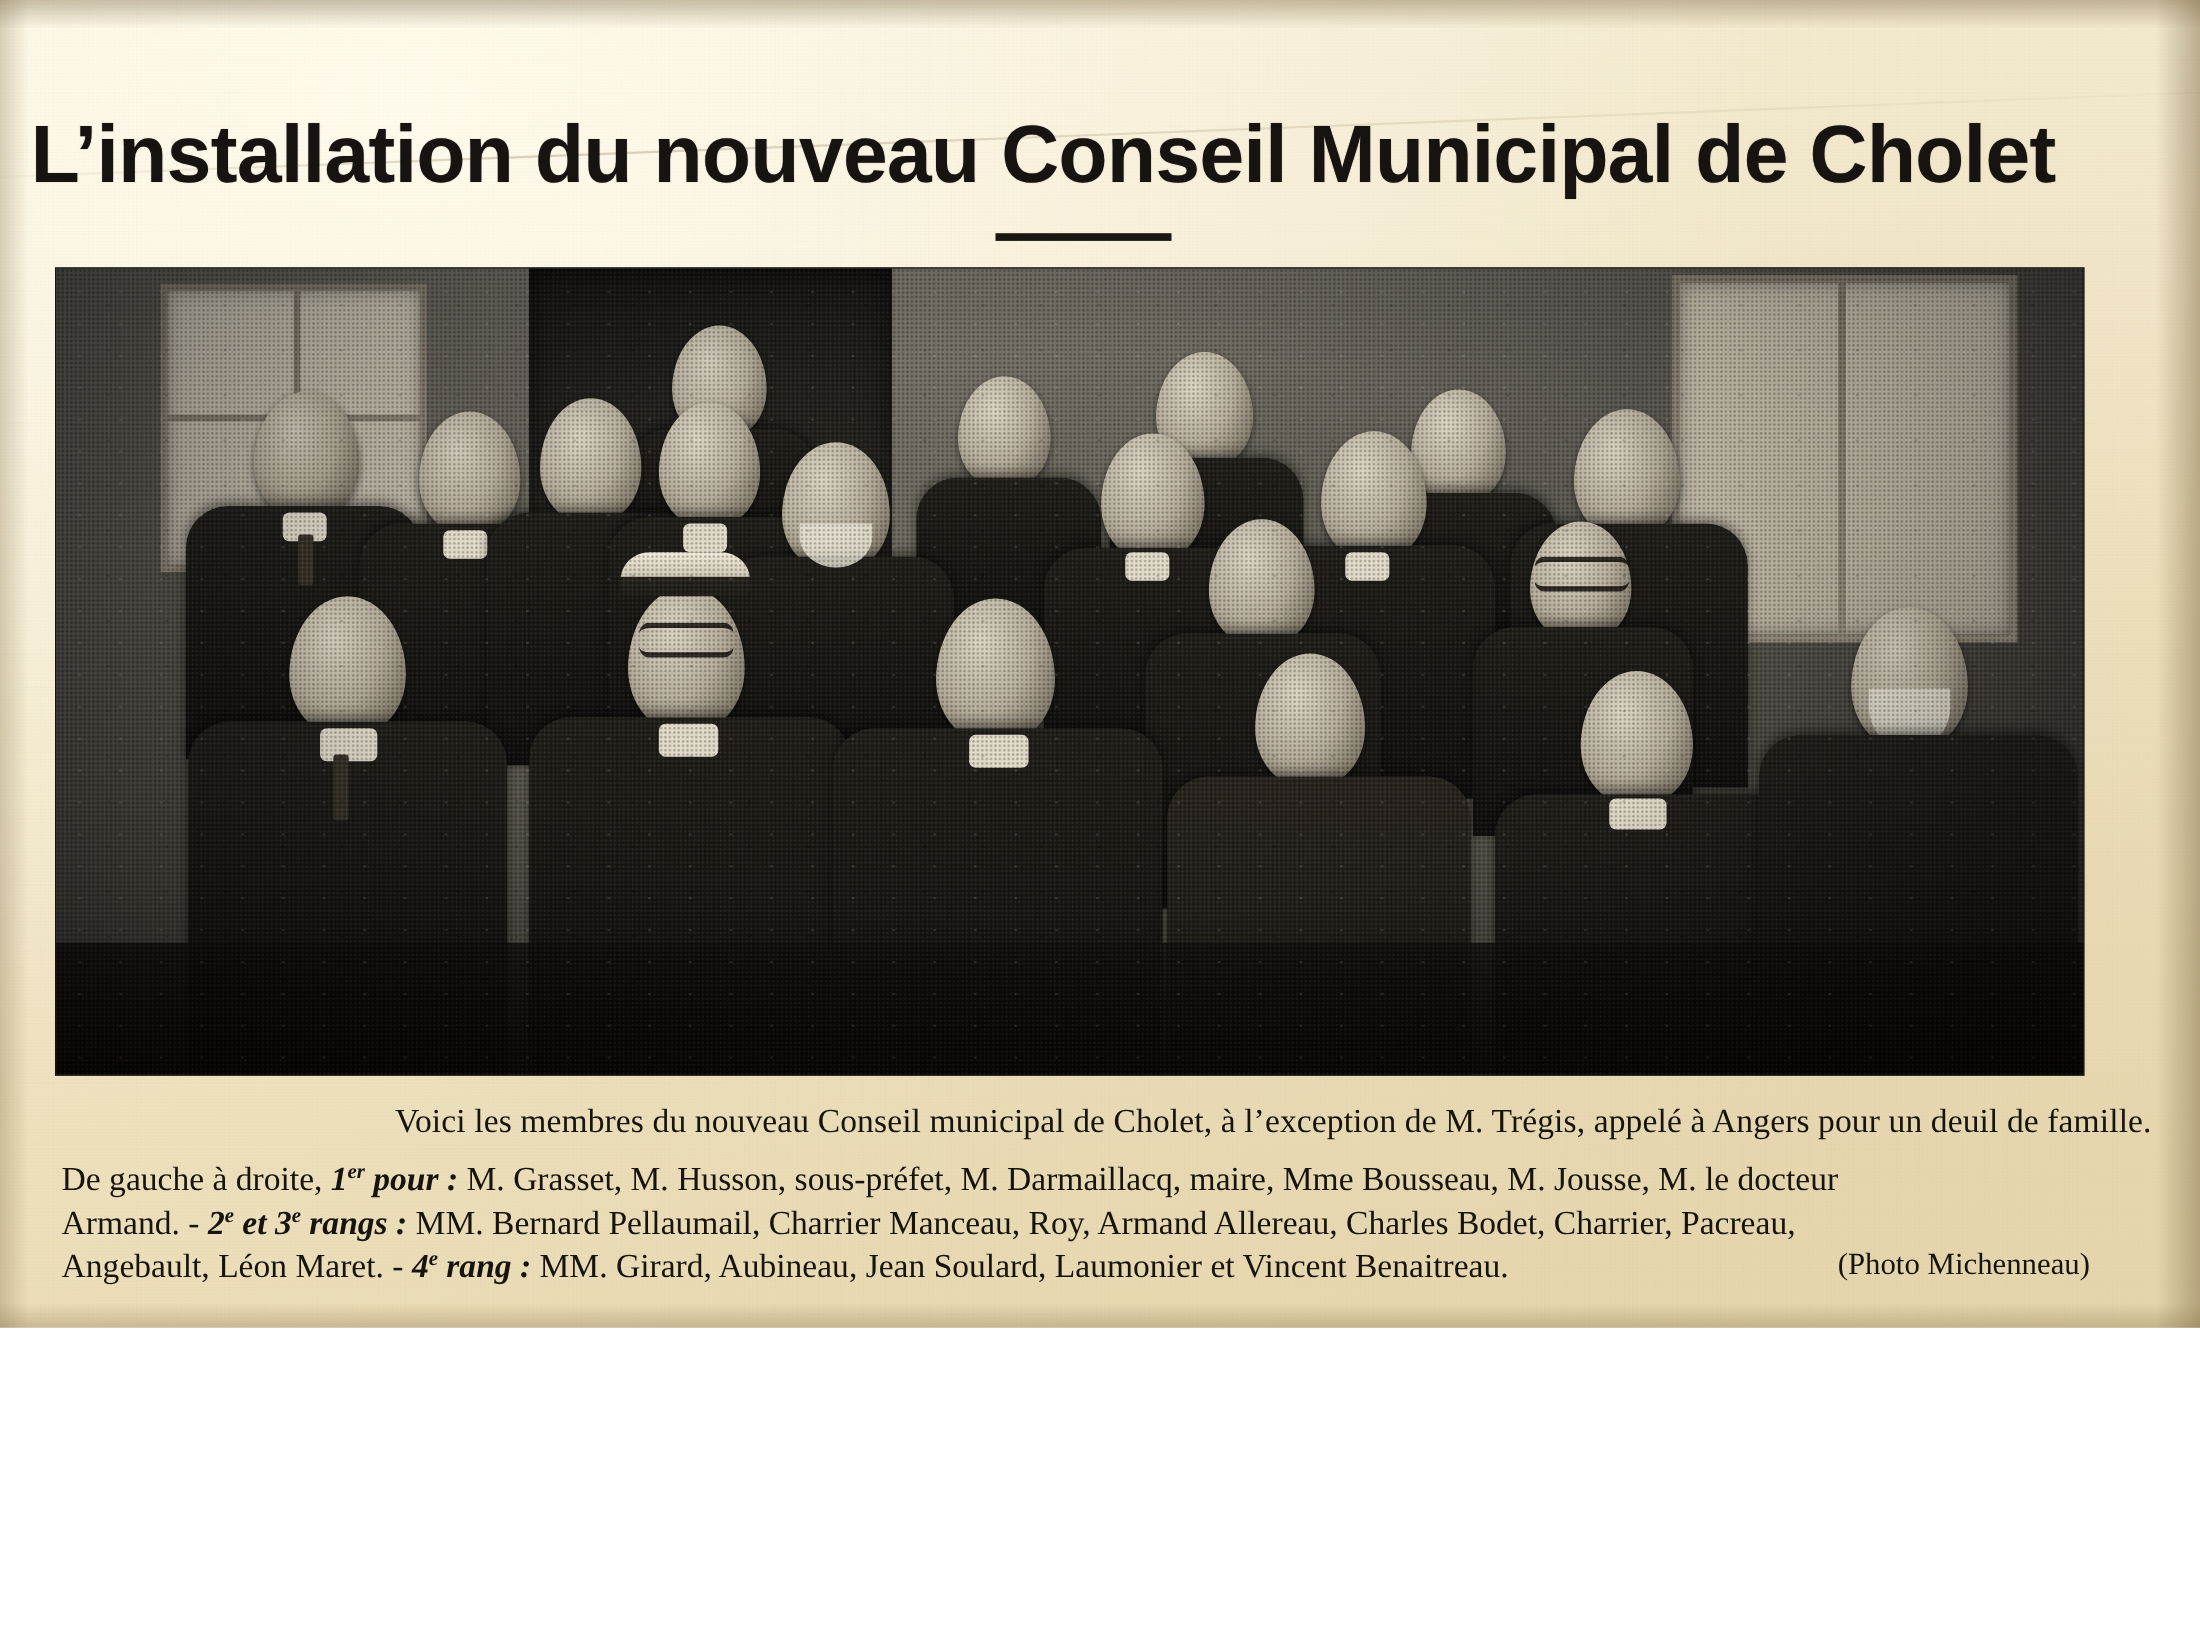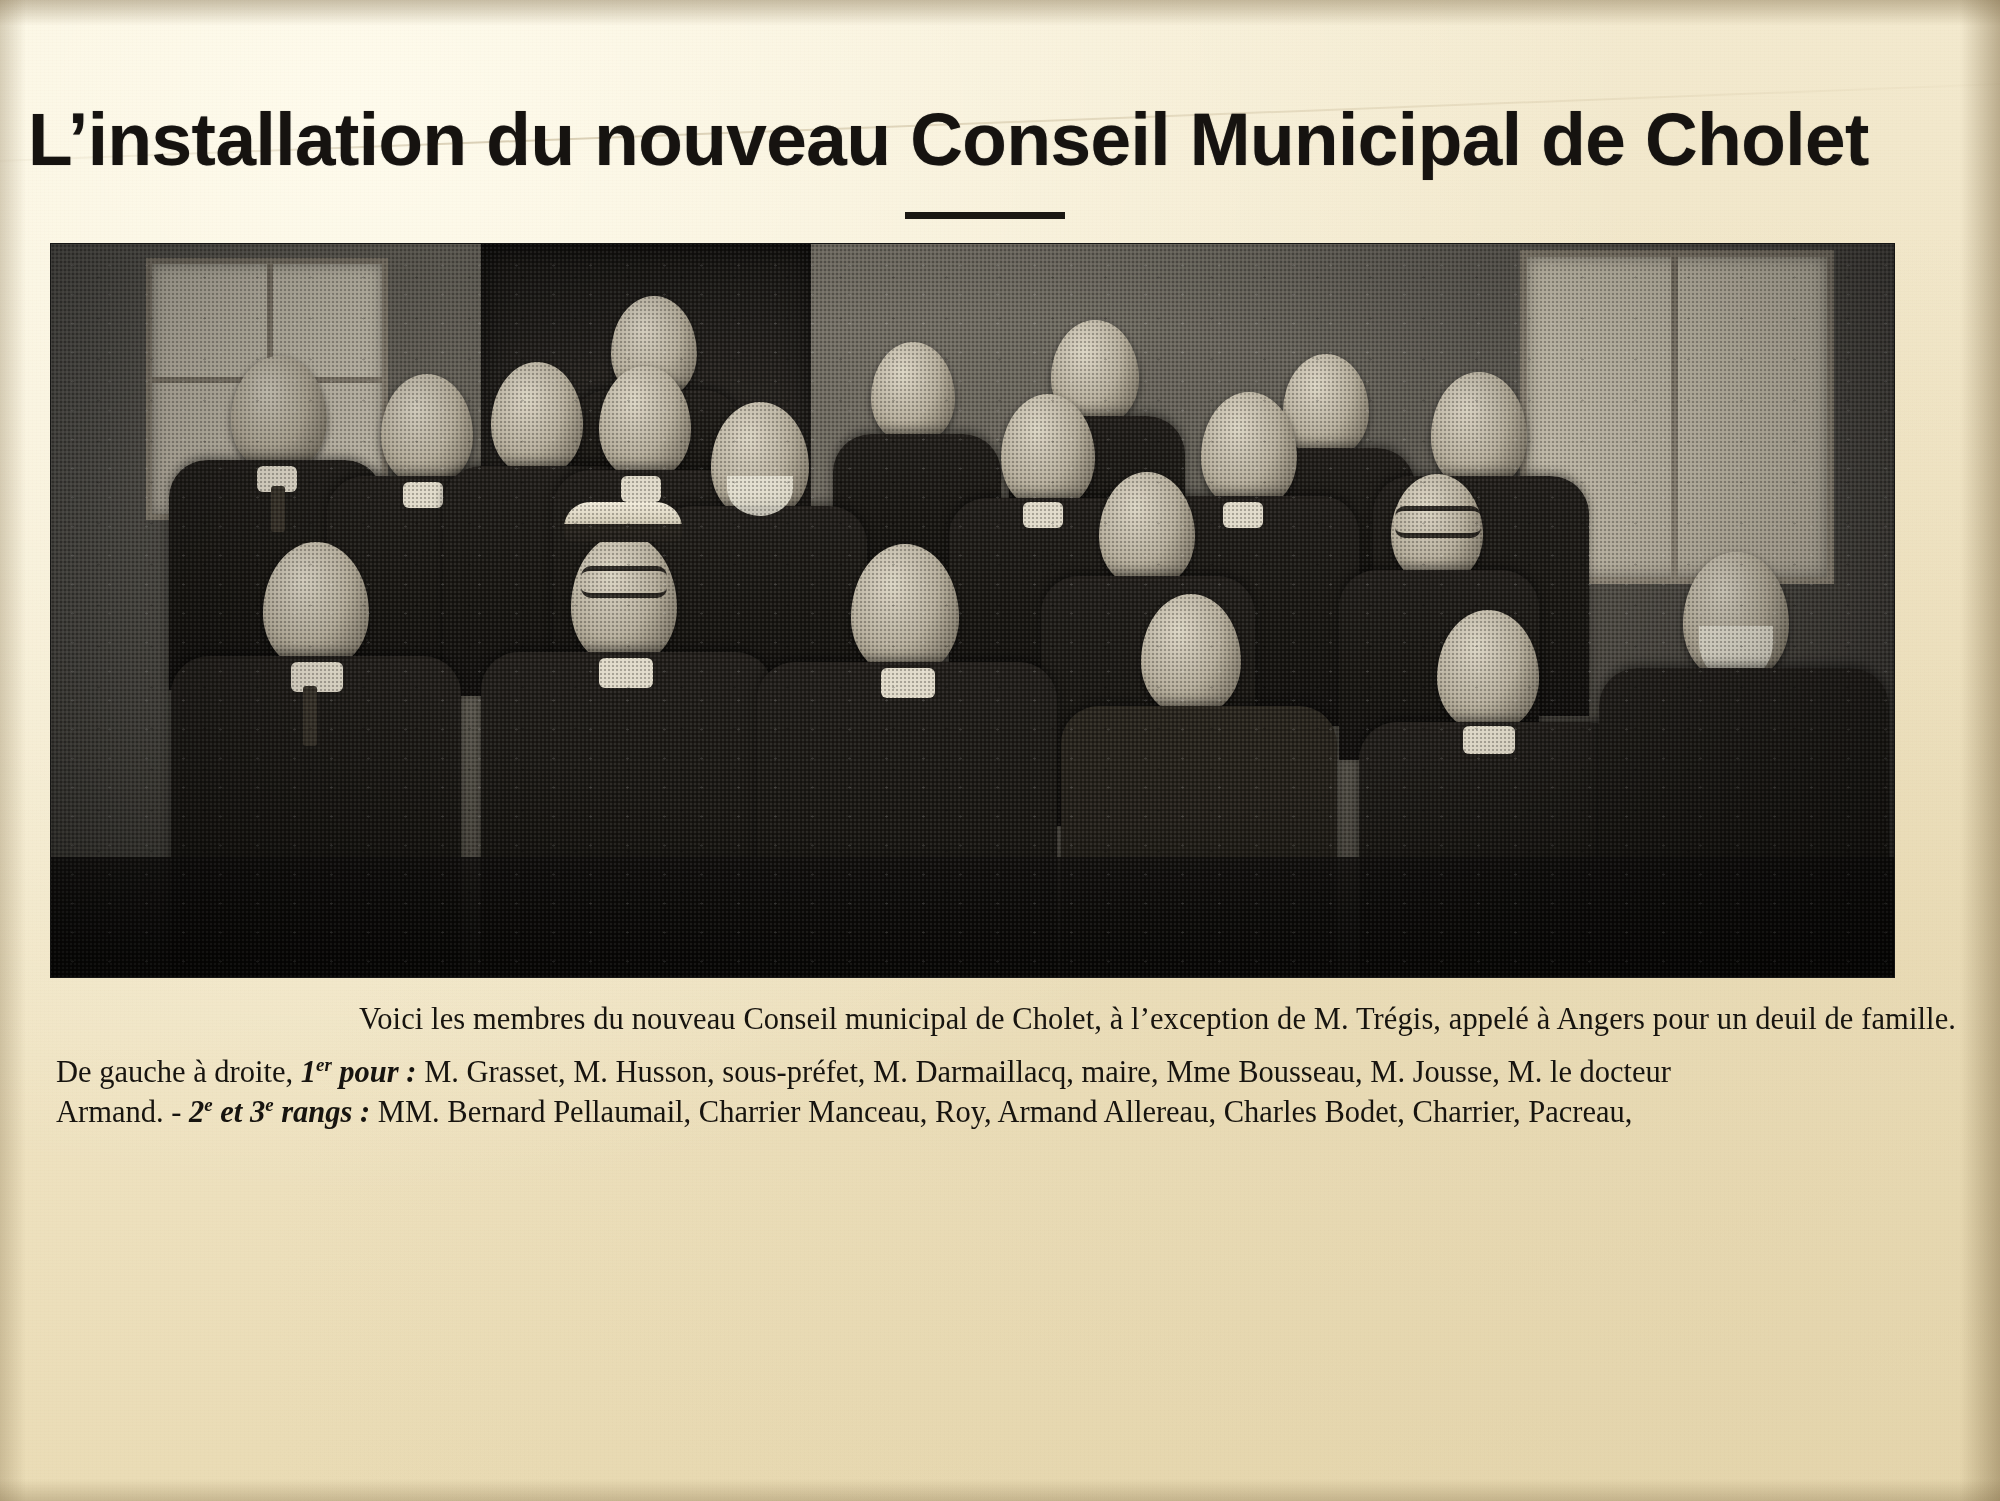--- a/index.html
+++ b/index.html
@@ -11,21 +11,21 @@
     width: 2000px;
     height: 1501px;
     overflow: hidden;
     font-family: "Liberation Serif", serif;
   }
 
   
   .clipping {
     position: relative;
     width: 2000px;
-    height: 1501px;
+    height: 1207px;
     background:
       radial-gradient(ellipse at 18% 8%, rgba(255,252,238,0.95) 0%, rgba(248,240,214,0.0) 55%),
       radial-gradient(ellipse at 85% 92%, rgba(226,211,172,0.55) 0%, rgba(226,211,172,0.0) 60%),
       linear-gradient(168deg, #f6eed6 0%, #f2e8cc 28%, #efe3c2 55%, #eadcb6 78%, #e6d6ab 100%);
     box-sizing: border-box;
     padding: 0;
   }
   
   .grain {
     position: absolute;
@@ -353,20 +353,25 @@
     <p class="cap-body">
       <span class="cap-line">
         <span class="it">De gauche à droite,</span>
         <span class="bi">1<sup>er</sup> <span class="it">pour</span> :</span>
         <span>M. Grasset, M. Husson, sous-préfet, M. Darmaillacq, maire, Mme Bousseau, M. Jousse, M. le docteur</span>
       </span>
       <span class="cap-line">
         <span>Armand. - </span><span class="bi">2<sup>e</sup> et 3<sup>e</sup> rangs :</span>
         <span>MM. Bernard Pellaumail, Charrier Manceau, Roy, Armand Allereau, Charles Bodet, Charrier, Pacreau,</span>
       </span>
+      <span class="cap-line">
+        <span>Angebault, Léon Maret. - </span><span class="bi">4<sup>e</sup> rang :</span>
+        <span>MM. Girard, Aubineau, Jean Soulard, Laumonier et Vincent Benaitreau.</span>
+        <span class="cap-credit">(Photo Michenneau)</span>
+      </span>
     </p>
   </div>
 
   <div class="edge-top"></div>
   <div class="edge-right"></div>
   <div class="edge-left"></div>
   <div class="edge-bottom"></div>
 </div>
 
 </body></html>

